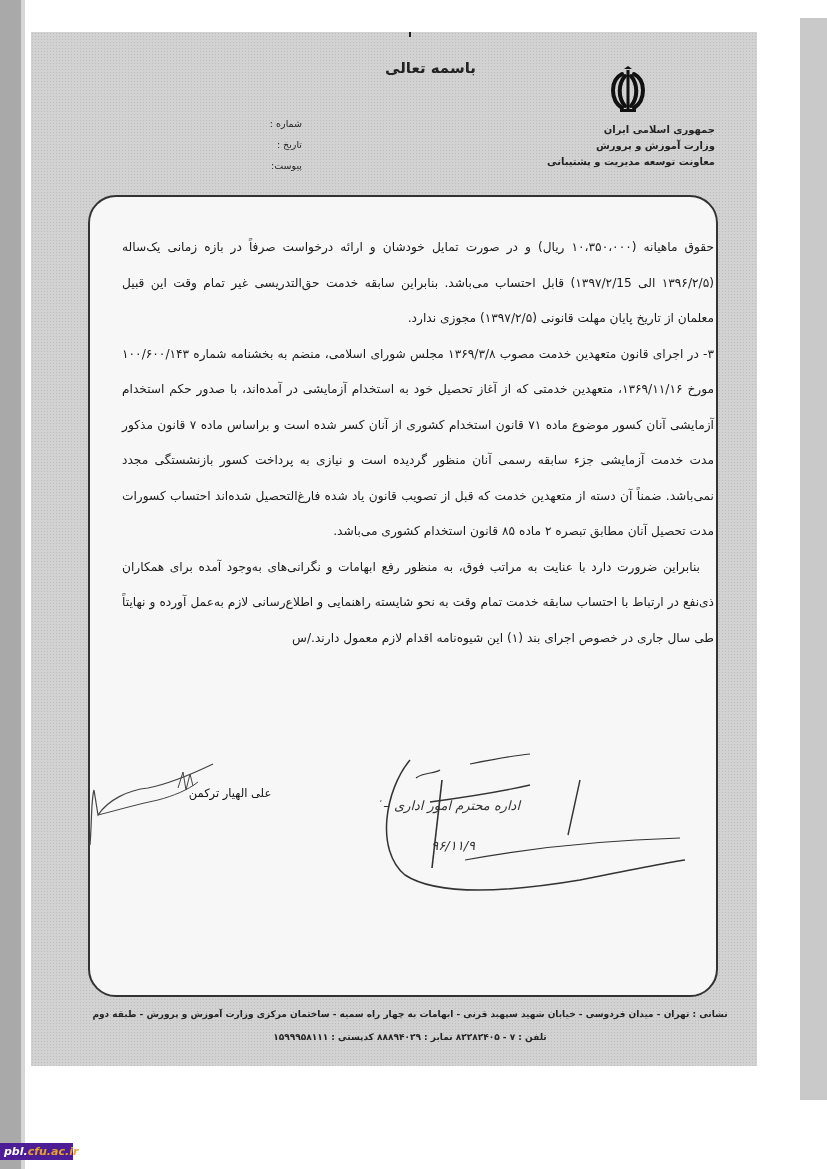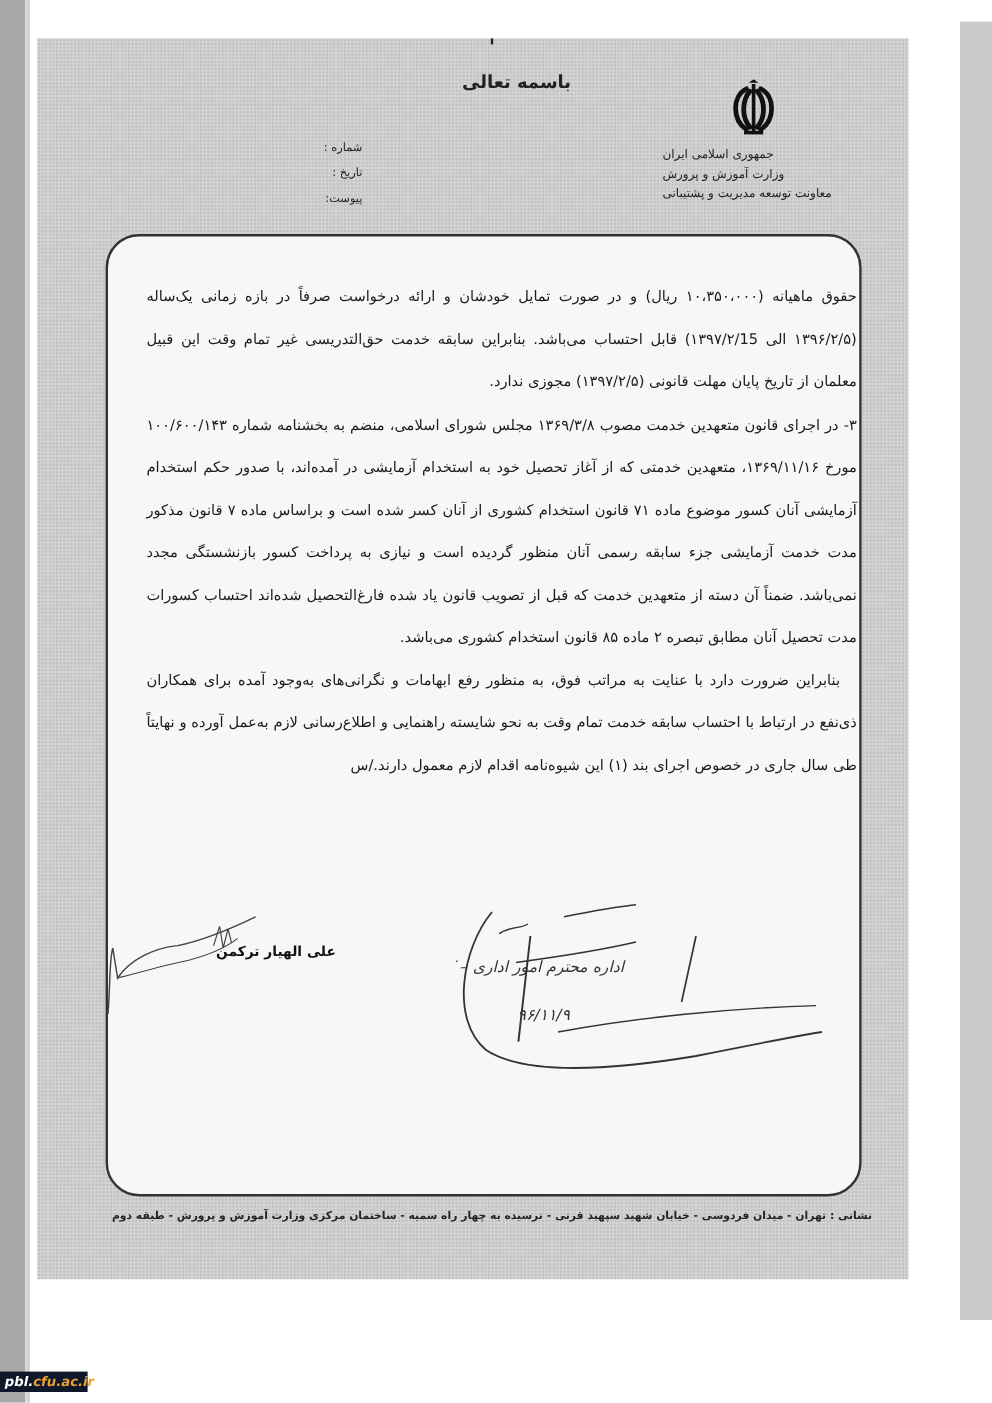--- a/index.html
+++ b/index.html
@@ -14,40 +14,40 @@
     .right-strip { position: absolute; left: 800px; top: 18px; width: 27px; height: 1082px; background: #c9c9c9; }
     .page {
       position: absolute; left: 31px; top: 32px; width: 726px; height: 1034px;
       background: #d2d2d2;
       background-image: radial-gradient(#bdbdbd 0.6px, transparent 0.8px);
       background-size: 3px 3px;
     }
     .header-left { position: absolute; left: 232px; top: 113px; width: 70px; direction: rtl; font-size: 9.5px; line-height: 21px; color: #222; }
     .basmala { position: absolute; left: 385px; top: 59px; font-size: 15px; direction: rtl; color: #222; font-weight: bold; }
     .emblem { position: absolute; left: 600px; top: 66px; width: 56px; height: 50px; }
-    .org { position: absolute; left: 540px; top: 122px; width: 175px; direction: rtl; text-align: left; font-size: 10px; line-height: 16px; font-weight: normal; color: #222; margin-left: 12px; }
+    .org { position: absolute; left: 540px; top: 122px; width: 175px; direction: rtl; text-align: right; font-size: 10px; line-height: 16px; font-weight: bold; color: #222; }
     .box {
       position: absolute; left: 88px; top: 195px; width: 626px; height: 798px;
       border: 2.5px solid #333; border-radius: 28px;
       background: #f7f7f7;
     }
     .body-text {
       position: absolute; left: 122px; top: 230px; width: 592px;
       direction: rtl; text-align: justify; text-align-last: right;
       font-size: 12.2px; line-height: 35.5px; color: #1a1a1a;
     }
     .body-text p { margin: 0; }
     .body-text .indent { text-indent: 14px; }
-    .sign-name { position: absolute; left: 150px; top: 781px; width: 160px; direction: rtl; text-align: center; font-weight: bold; font-size: 11.5px; line-height: 24px; color: #111; }
+    .sign-name { position: absolute; left: 150px; top: 781px; width: 160px; direction: rtl; text-align: center; font-weight: normal; font-size: 11.5px; line-height: 24px; color: #111; }
     .scribble-left { position: absolute; left: 88px; top: 760px; width: 130px; height: 90px; }
     .handwriting { position: absolute; left: 380px; top: 740px; width: 340px; height: 180px; }
     .footer { position: absolute; left: 60px; top: 1003px; width: 700px; direction: rtl; text-align: center; font-size: 9px; line-height: 23px; font-weight: bold; color: #222; }
     .watermark {
       position: absolute; left: 0; top: 1143px; width: 73px; height: 17px;
-      background: #0f172a; color: #e8a22d; font-size: 11px; font-weight: bold; font-style: italic;
+      background: #4c1d95; color: #e8a22d; font-size: 11px; font-weight: bold; font-style: italic;
       line-height: 17px; padding-left: 4px; box-sizing: border-box;
     }
     .watermark .pre { color: #ffffff; }
     .tick { position: absolute; background: #222; }
   </style>
 </head>
 <body>
 
 <div class="left-strip"></div>
 <div class="left-strip-inner"></div>
@@ -108,16 +108,17 @@
   <path d="M85 120 C150 108 230 100 300 98" fill="none" stroke="#333" stroke-width="1.2"></path>
   <path d="M50 62 C80 58 120 52 150 45" fill="none" stroke="#333" stroke-width="1.3"></path>
   <path d="M62 40 L52 128" fill="none" stroke="#333" stroke-width="1.6"></path>
   <path d="M200 40 L188 95" fill="none" stroke="#333" stroke-width="1.4"></path>
   <path d="M36 38 C44 32 54 34 60 30 M90 24 C110 20 130 16 150 14" fill="none" stroke="#333" stroke-width="1.2"></path>
   <text x="140" y="70" font-family="DejaVu Sans, sans-serif" font-size="13" fill="#333" font-style="italic" direction="rtl">اداره محترم امور اداری – کارگزینی – اقدام مقتضی</text>
   <text x="95" y="110" font-family="DejaVu Sans, sans-serif" font-size="13" fill="#333" font-style="italic" direction="rtl">۹۶/۱۱/۹</text>
 </svg>
 
 <div class="footer">
-  <div>نشانی : تهران - میدان فردوسی - خیابان شهید سپهبد قرنی - نرسیده به چهار راه سمیه - ساختمان مرکزی وزارت آموزش و پرورش - طبقه دوم</div>
+  <div>نشانی : تهران - میدان فردوسی - خیابان شهید سپهبد قرنی - ابهامات به چهار راه سمیه - ساختمان مرکزی وزارت آموزش و پرورش - طبقه دوم</div>
+  <div>تلفن : ۷ - ۸۲۲۸۲۴۰۵     نمابر : ۸۸۸۹۴۰۲۹     کدپستی : ۱۵۹۹۹۵۸۱۱۱</div>
 </div>
 
 <div class="watermark"><span class="pre">pbl.</span><span>cfu.ac.ir</span></div>
 
 </body></html>

